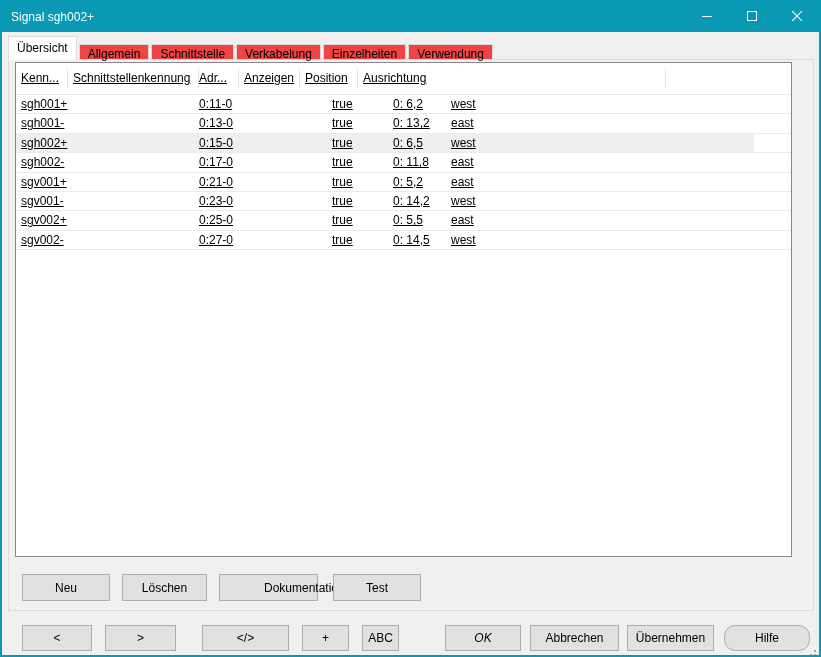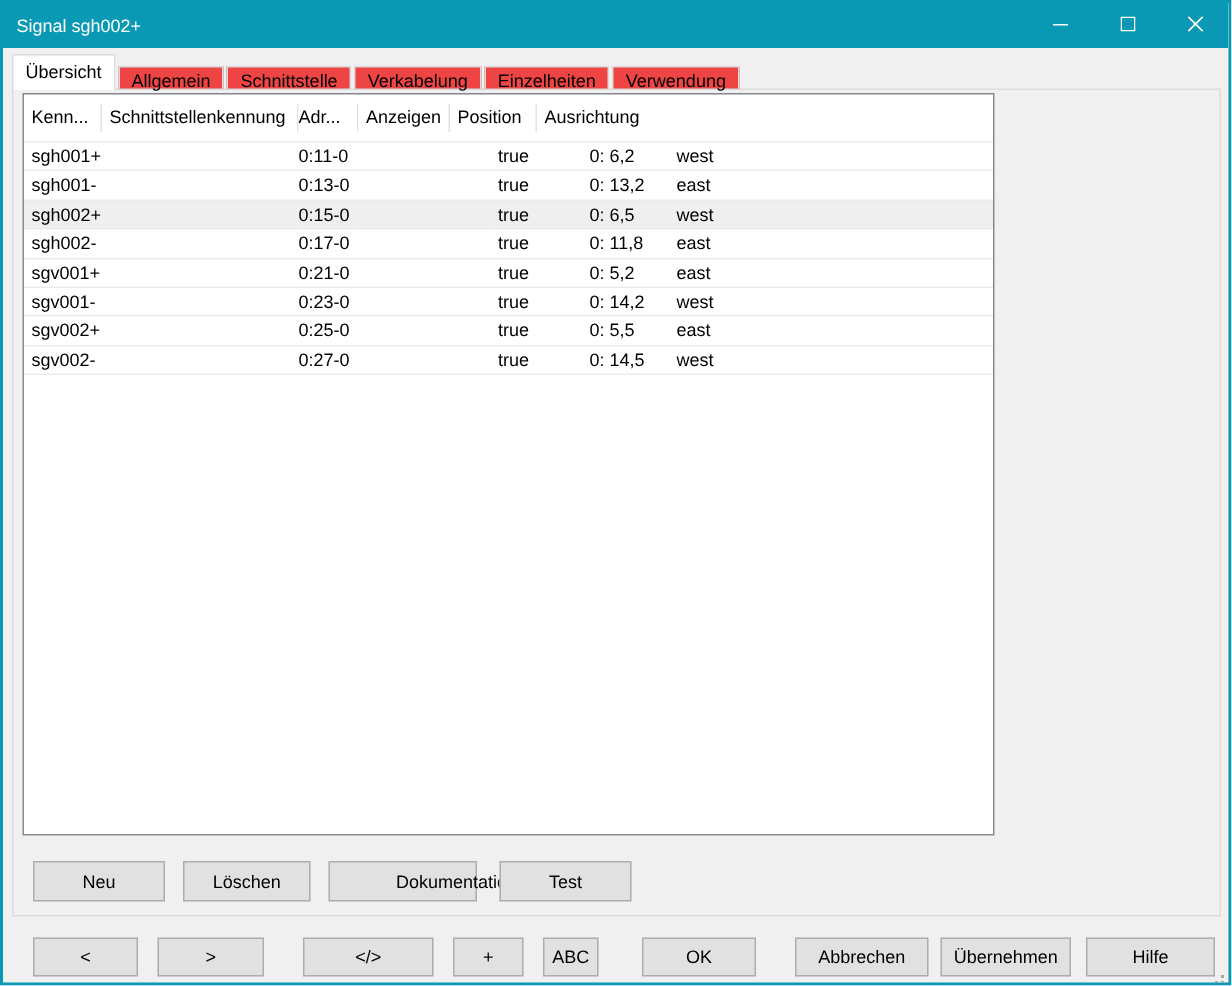--- a/index.html
+++ b/index.html
@@ -49,25 +49,26 @@
     position:relative;z-index:4;
   }
   
   .tabpage{
     position:absolute;left:6px;top:57px;width:806px;height:552px;
     box-sizing:border-box;
     border:1px solid #dcdcdc;background:#f0f0f0;z-index:1;
   }
   
   .listview{
-    position:absolute;left:13px;top:60px;width:648px;height:495px;
+    position:absolute;left:13px;top:60px;width:777px;height:495px;
     box-sizing:border-box;
     border:1px solid #84878e;
     background:#fff;z-index:2;
     overflow:hidden;
+    text-decoration:underline;
   }
   .table-header{
     display:flex;height:32px;box-sizing:border-box;
     border-bottom:1px solid #ebebeb;
   }
   .cell{
     box-sizing:border-box;flex:0 0 auto;
     padding-left:5px;overflow:hidden;white-space:nowrap;
   }
   .cell.right{text-align:right;padding-left:0;padding-right:18px;}
@@ -99,24 +100,24 @@
   .action-bar .btn:nth-child(2){left:120px;width:85px;}
   .action-bar .btn:nth-child(3){left:217px;width:99px;padding-left:44px;}
   .action-bar .btn:nth-child(4){left:331px;width:88px;}
   .bottom-bar{position:absolute;left:0;top:623px;width:817px;height:26px;z-index:2;}
   .bottom-bar .btn{height:26px;}
   .bottom-bar .btn:nth-child(1){left:20px;width:70px;}
   .bottom-bar .btn:nth-child(2){left:103px;width:71px;}
   .bottom-bar .btn:nth-child(3){left:200px;width:87px;}
   .bottom-bar .btn:nth-child(4){left:300px;width:47px;}
   .bottom-bar .btn:nth-child(5){left:360px;width:37px;}
-  .bottom-bar .btn:nth-child(6){left:426px;width:76px;}
+  .bottom-bar .btn:nth-child(6){left:443px;width:76px;font-style:italic;}
   .bottom-bar .btn:nth-child(7){left:528px;width:89px;}
   .bottom-bar .btn:nth-child(8){left:625px;width:87px;}
-  .bottom-bar .btn:nth-child(9){left:722px;width:86px;}
+  .bottom-bar .btn:nth-child(9){left:722px;width:86px;border-radius:11px;}
   
   .grip{
     position:absolute;right:3px;bottom:3px;width:2px;height:2px;
     background:#a6a6a6;
     box-shadow:
       -8px 8px 0 #a6a6a6,
       -4px 8px 0 #a6a6a6,
        0   8px 0 #a6a6a6,
       -4px 4px 0 #a6a6a6,
        0   4px 0 #a6a6a6,

